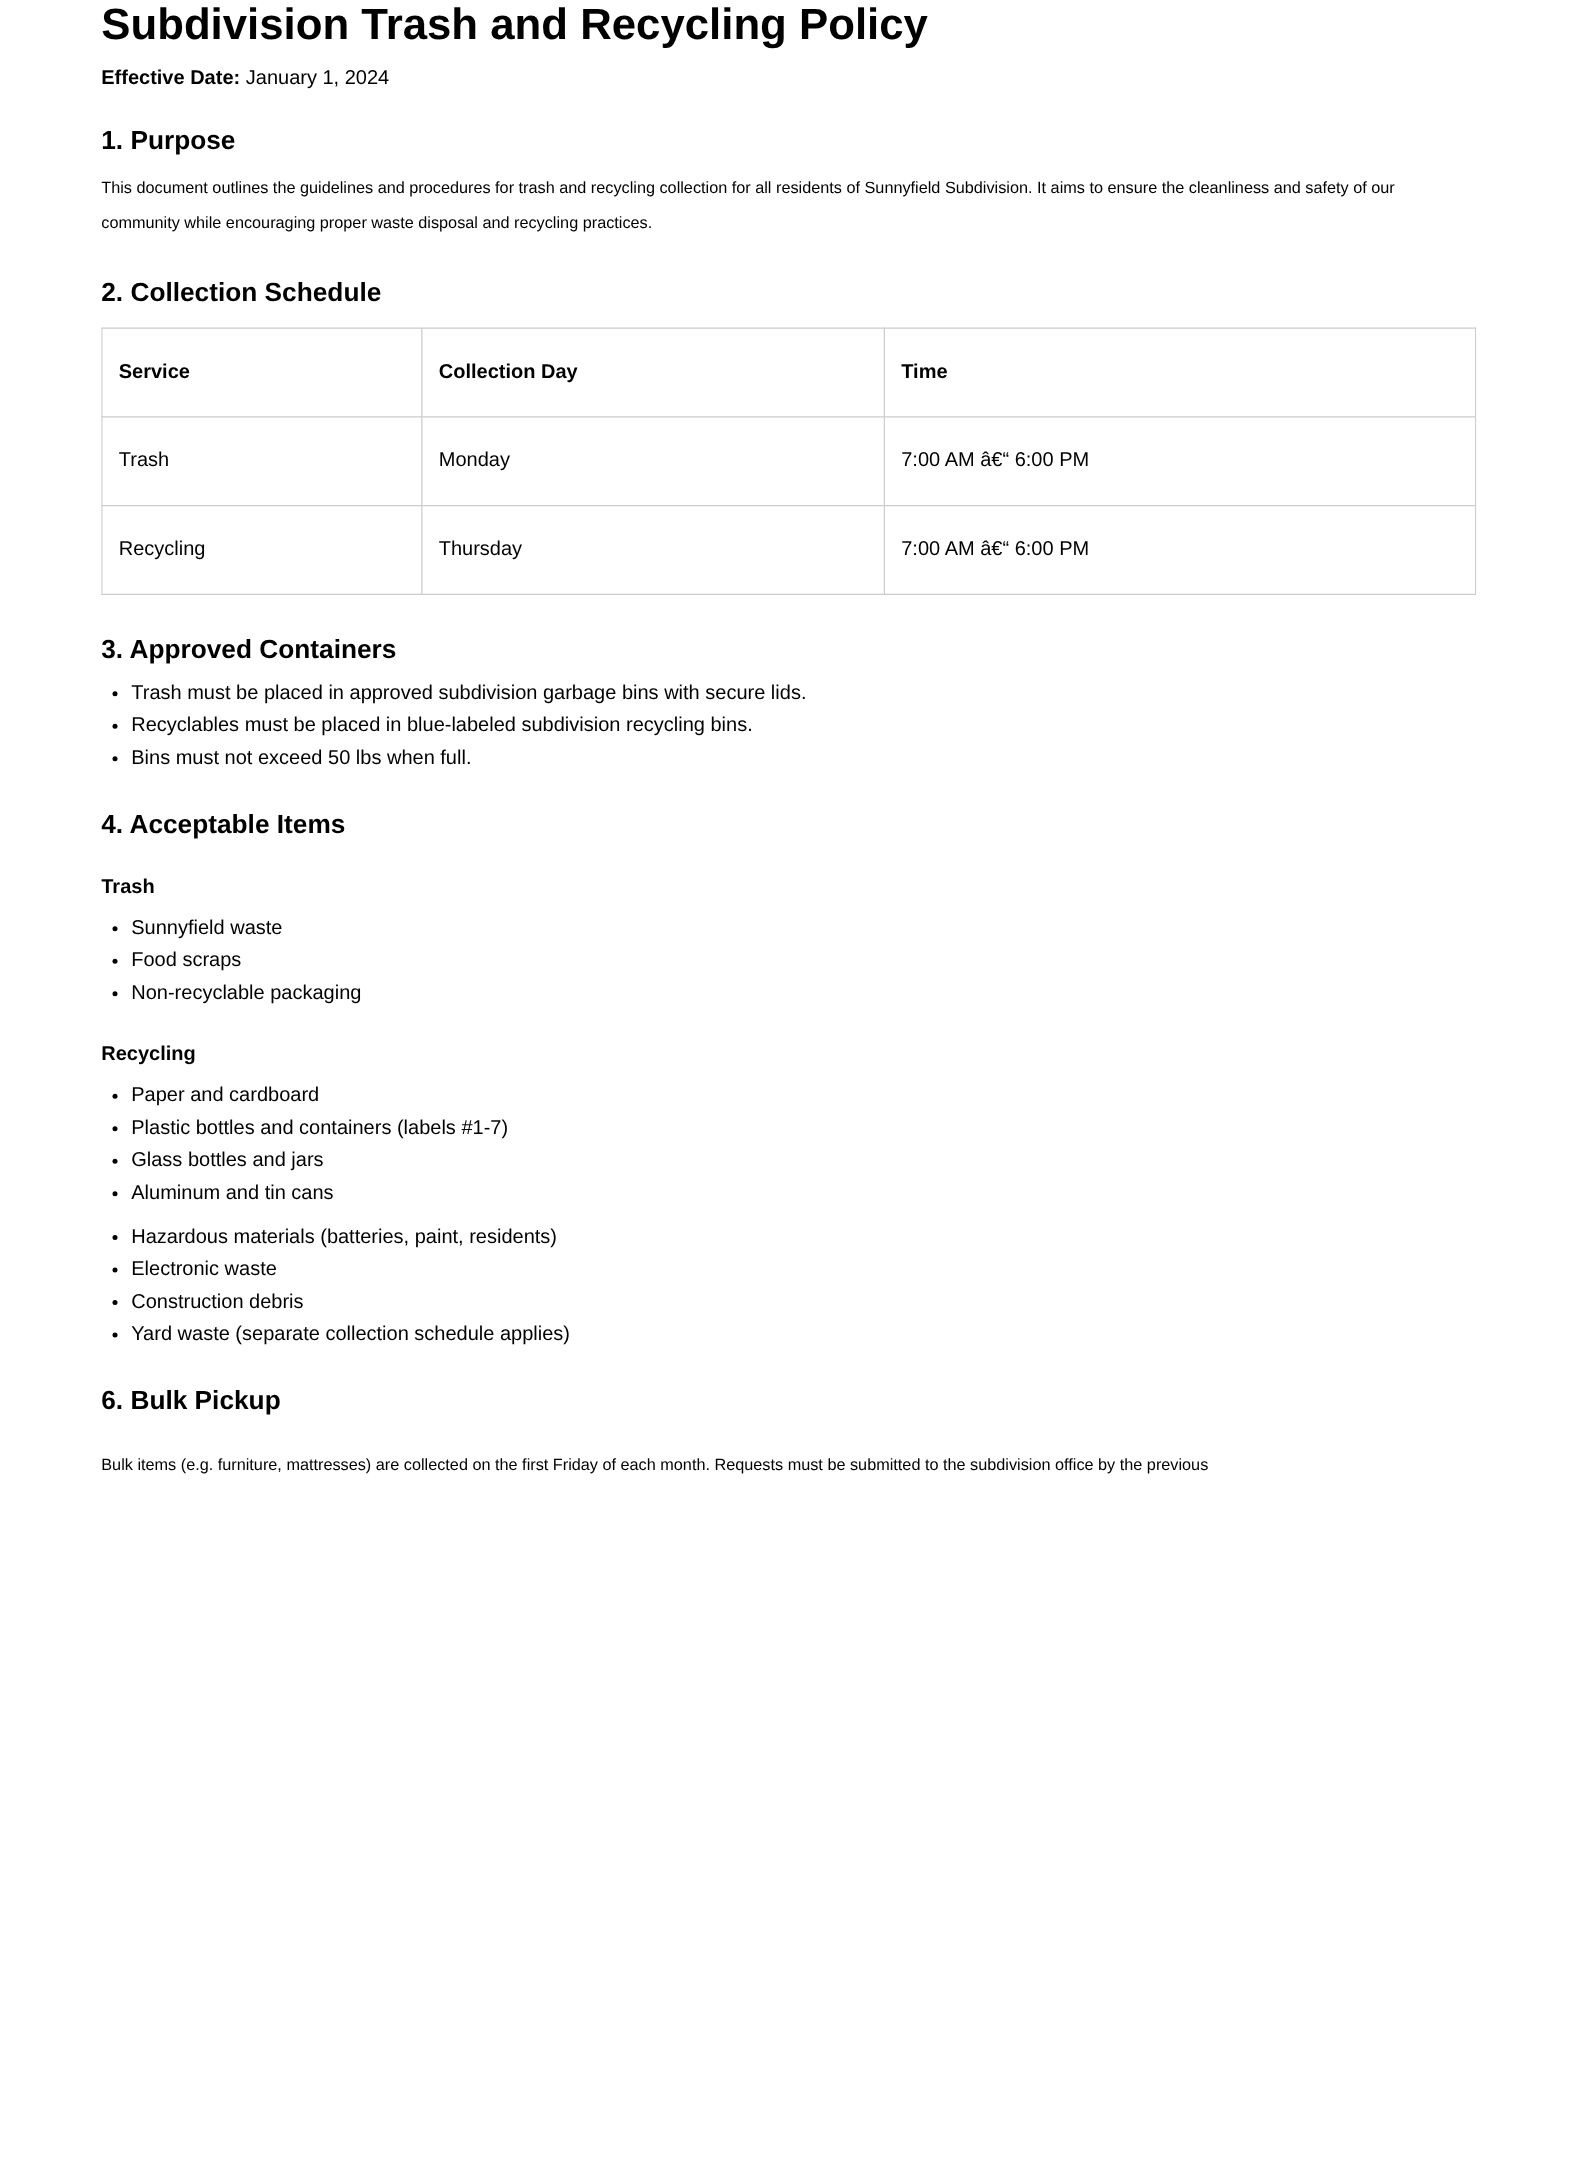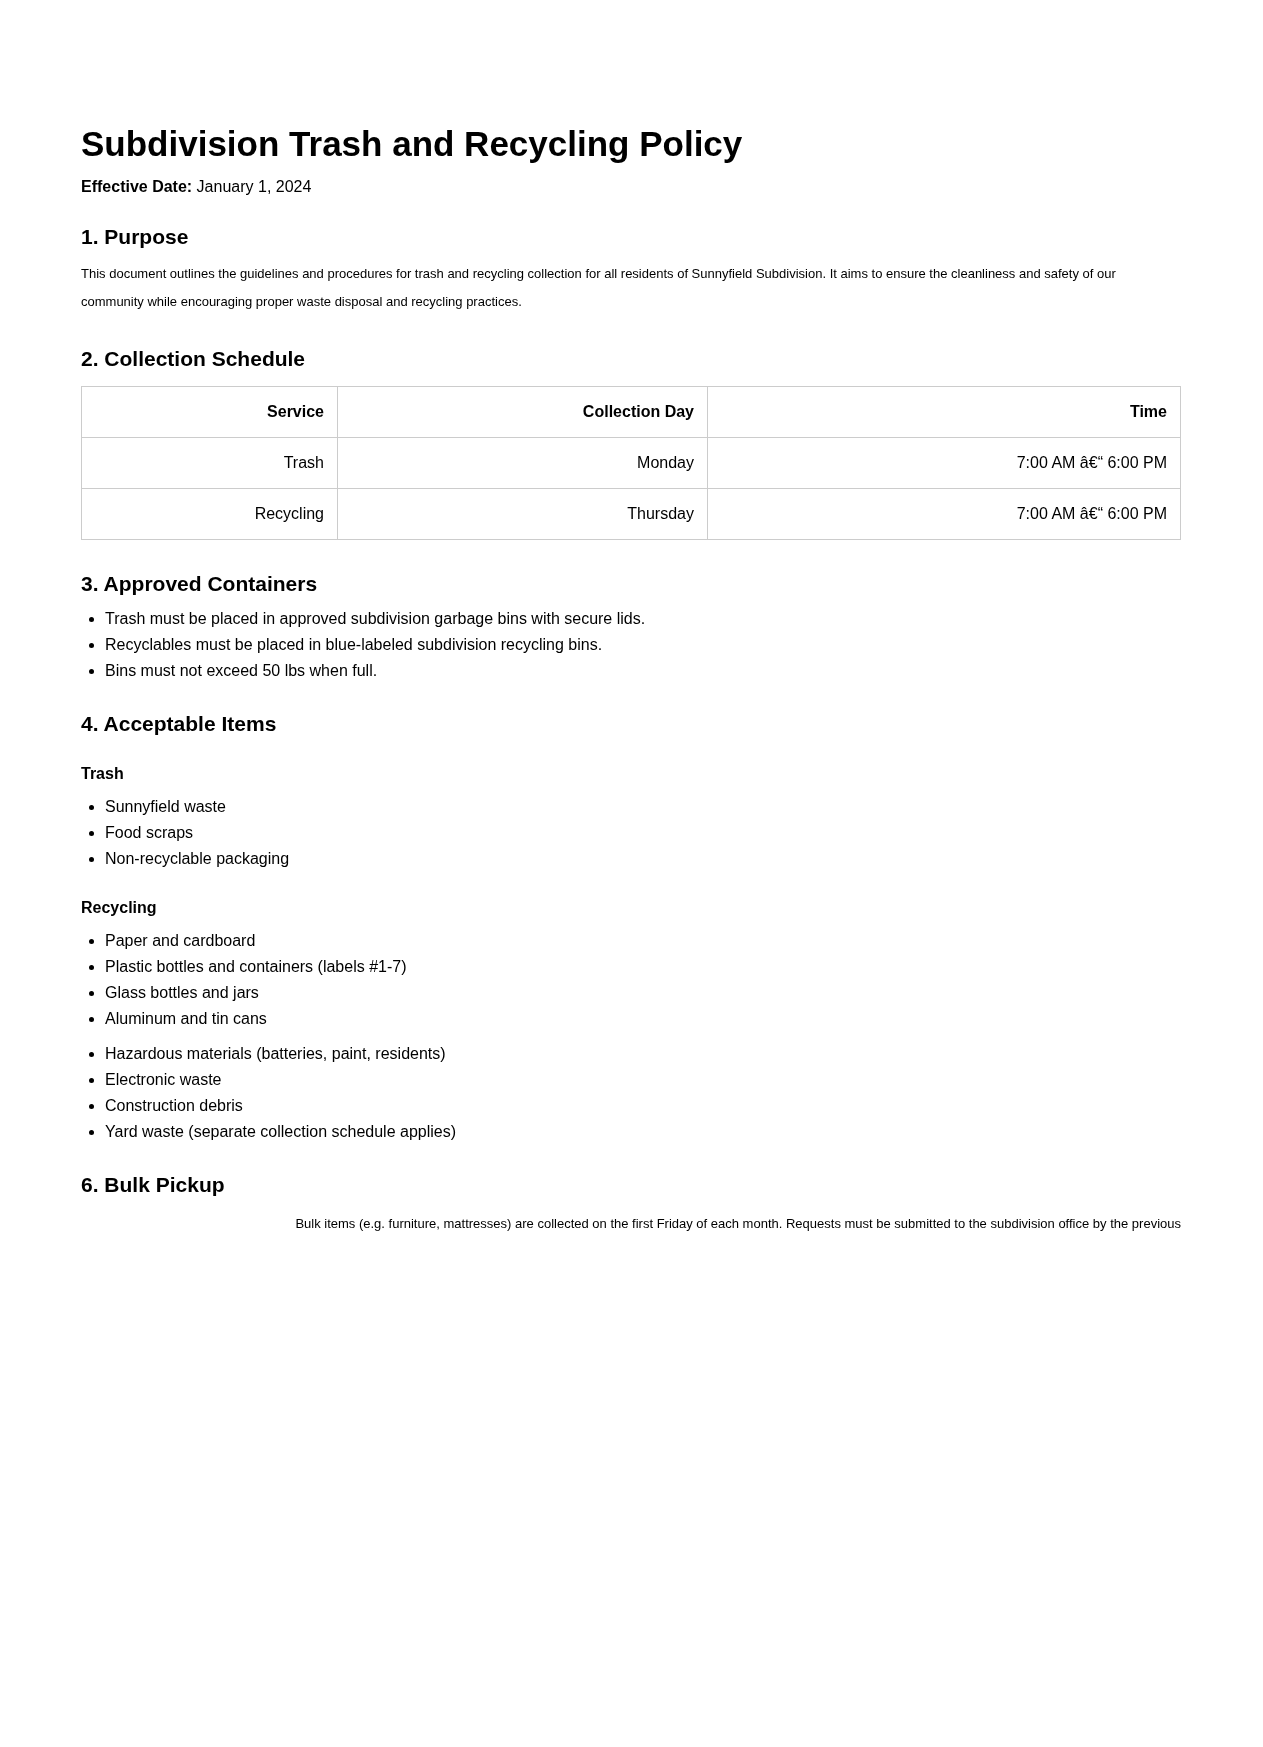--- a/index.html
+++ b/index.html
@@ -20,21 +20,20 @@
       left: 81px;
       top: 0;
       width: 1100px;
       height: 1297px;
       overflow: hidden;
     }
     h1 {
       font-size: 35px;
       font-weight: bold;
       margin: 0;
-      padding-top: 124px;
       line-height: 40px;
     }
     .effective {
       font-size: 16px;
       margin: 0;
       margin-top: 12px;
       line-height: 22px;
     }
     .effective b { font-weight: bold; }
     h2 {
@@ -62,22 +61,22 @@
     ul li {
       line-height: 26px;
     }
     table {
       border-collapse: collapse;
       width: 1100px;
       font-size: 16px;
     }
     th, td {
       border: 1px solid #cccccc;
-      text-align: right;
-      padding: 8px 13px;
+      text-align: left;
+      padding: 18px 13px;
       height: 34px;
     }
     th { font-weight: bold; }
     .col1 { width: 229px; }
     .col2 { width: 343px; }
   </style>
 </head>
 <body>
 
 <div class="page">
@@ -134,15 +133,15 @@
   </ul>
 
   <ul style="margin-top:9px;">
     <li>Hazardous materials (batteries, paint, residents)</li>
     <li>Electronic waste</li>
     <li>Construction debris</li>
     <li>Yard waste (separate collection schedule applies)</li>
   </ul>
 
   <h2 style="margin-top:27px;">6. Bulk Pickup</h2>
-  <p style="margin-top:12px;text-align:right;">Bulk items (e.g. furniture, mattresses) are collected on the first Friday of each month. Requests must be submitted to the subdivision office by the previous</p>
+  <p style="margin-top:24px;">Bulk items (e.g. furniture, mattresses) are collected on the first Friday of each month. Requests must be submitted to the subdivision office by the previous</p>
 
 </div>
 
 </body></html>

